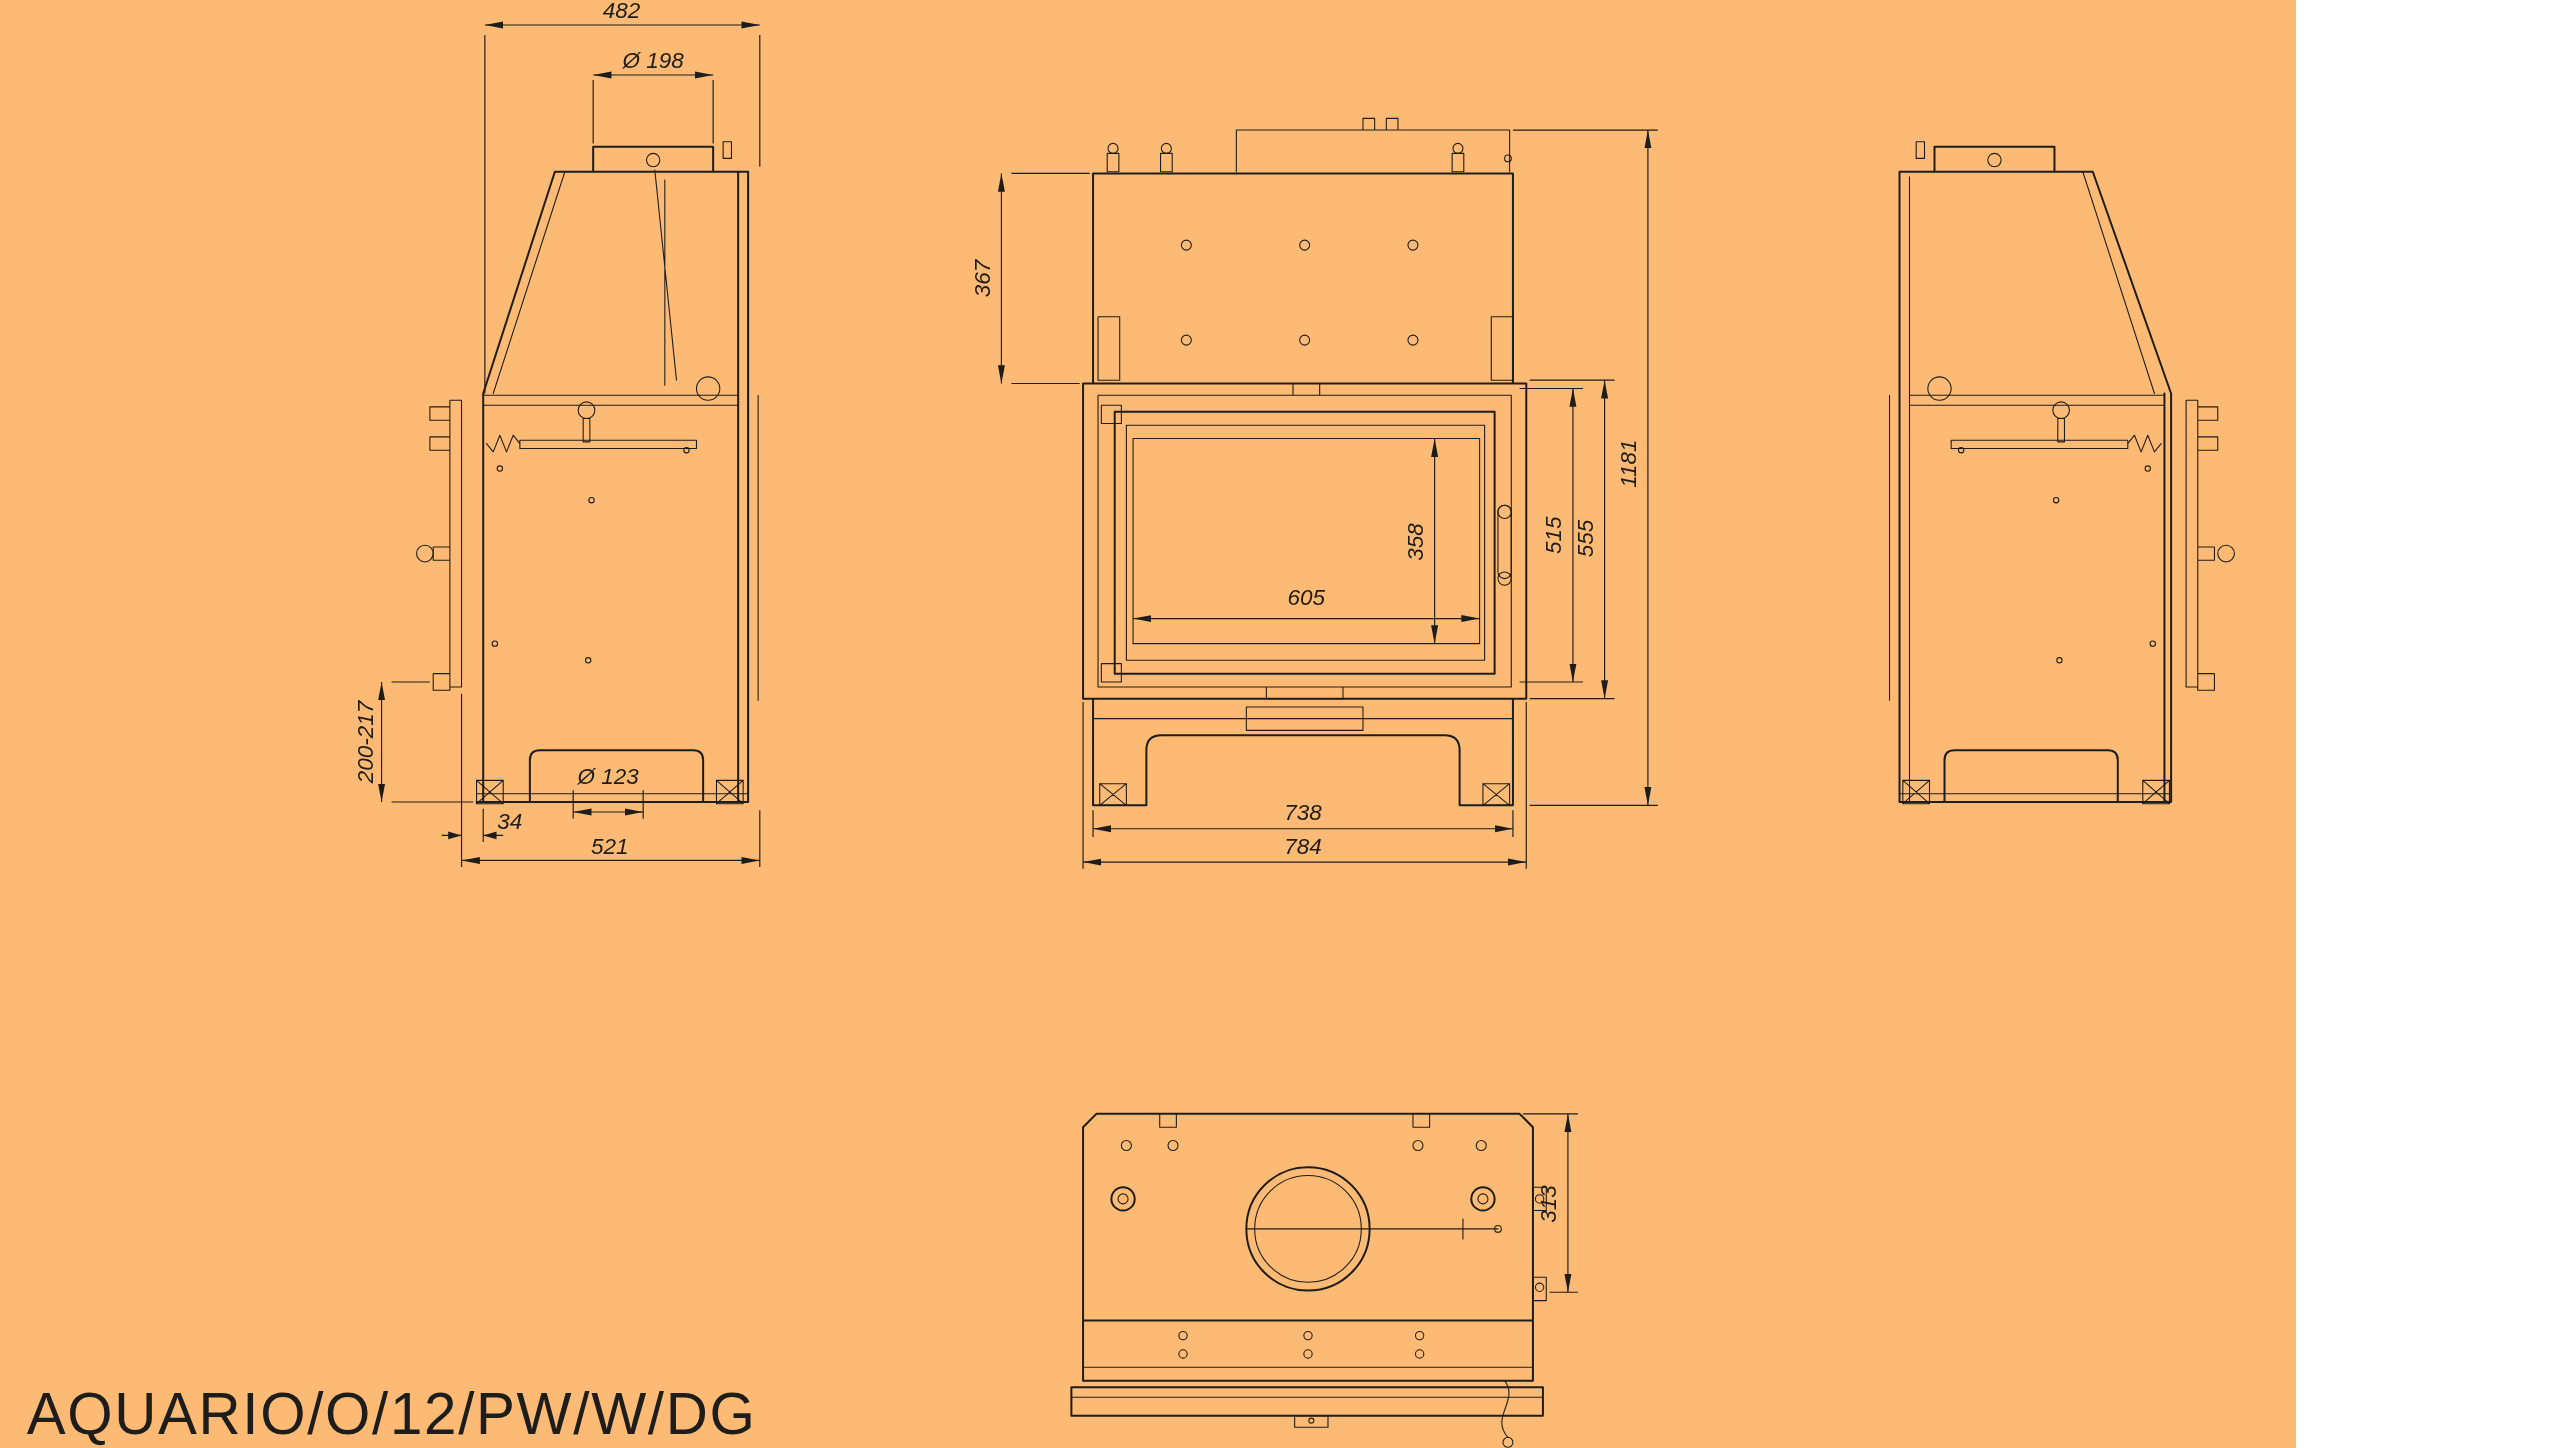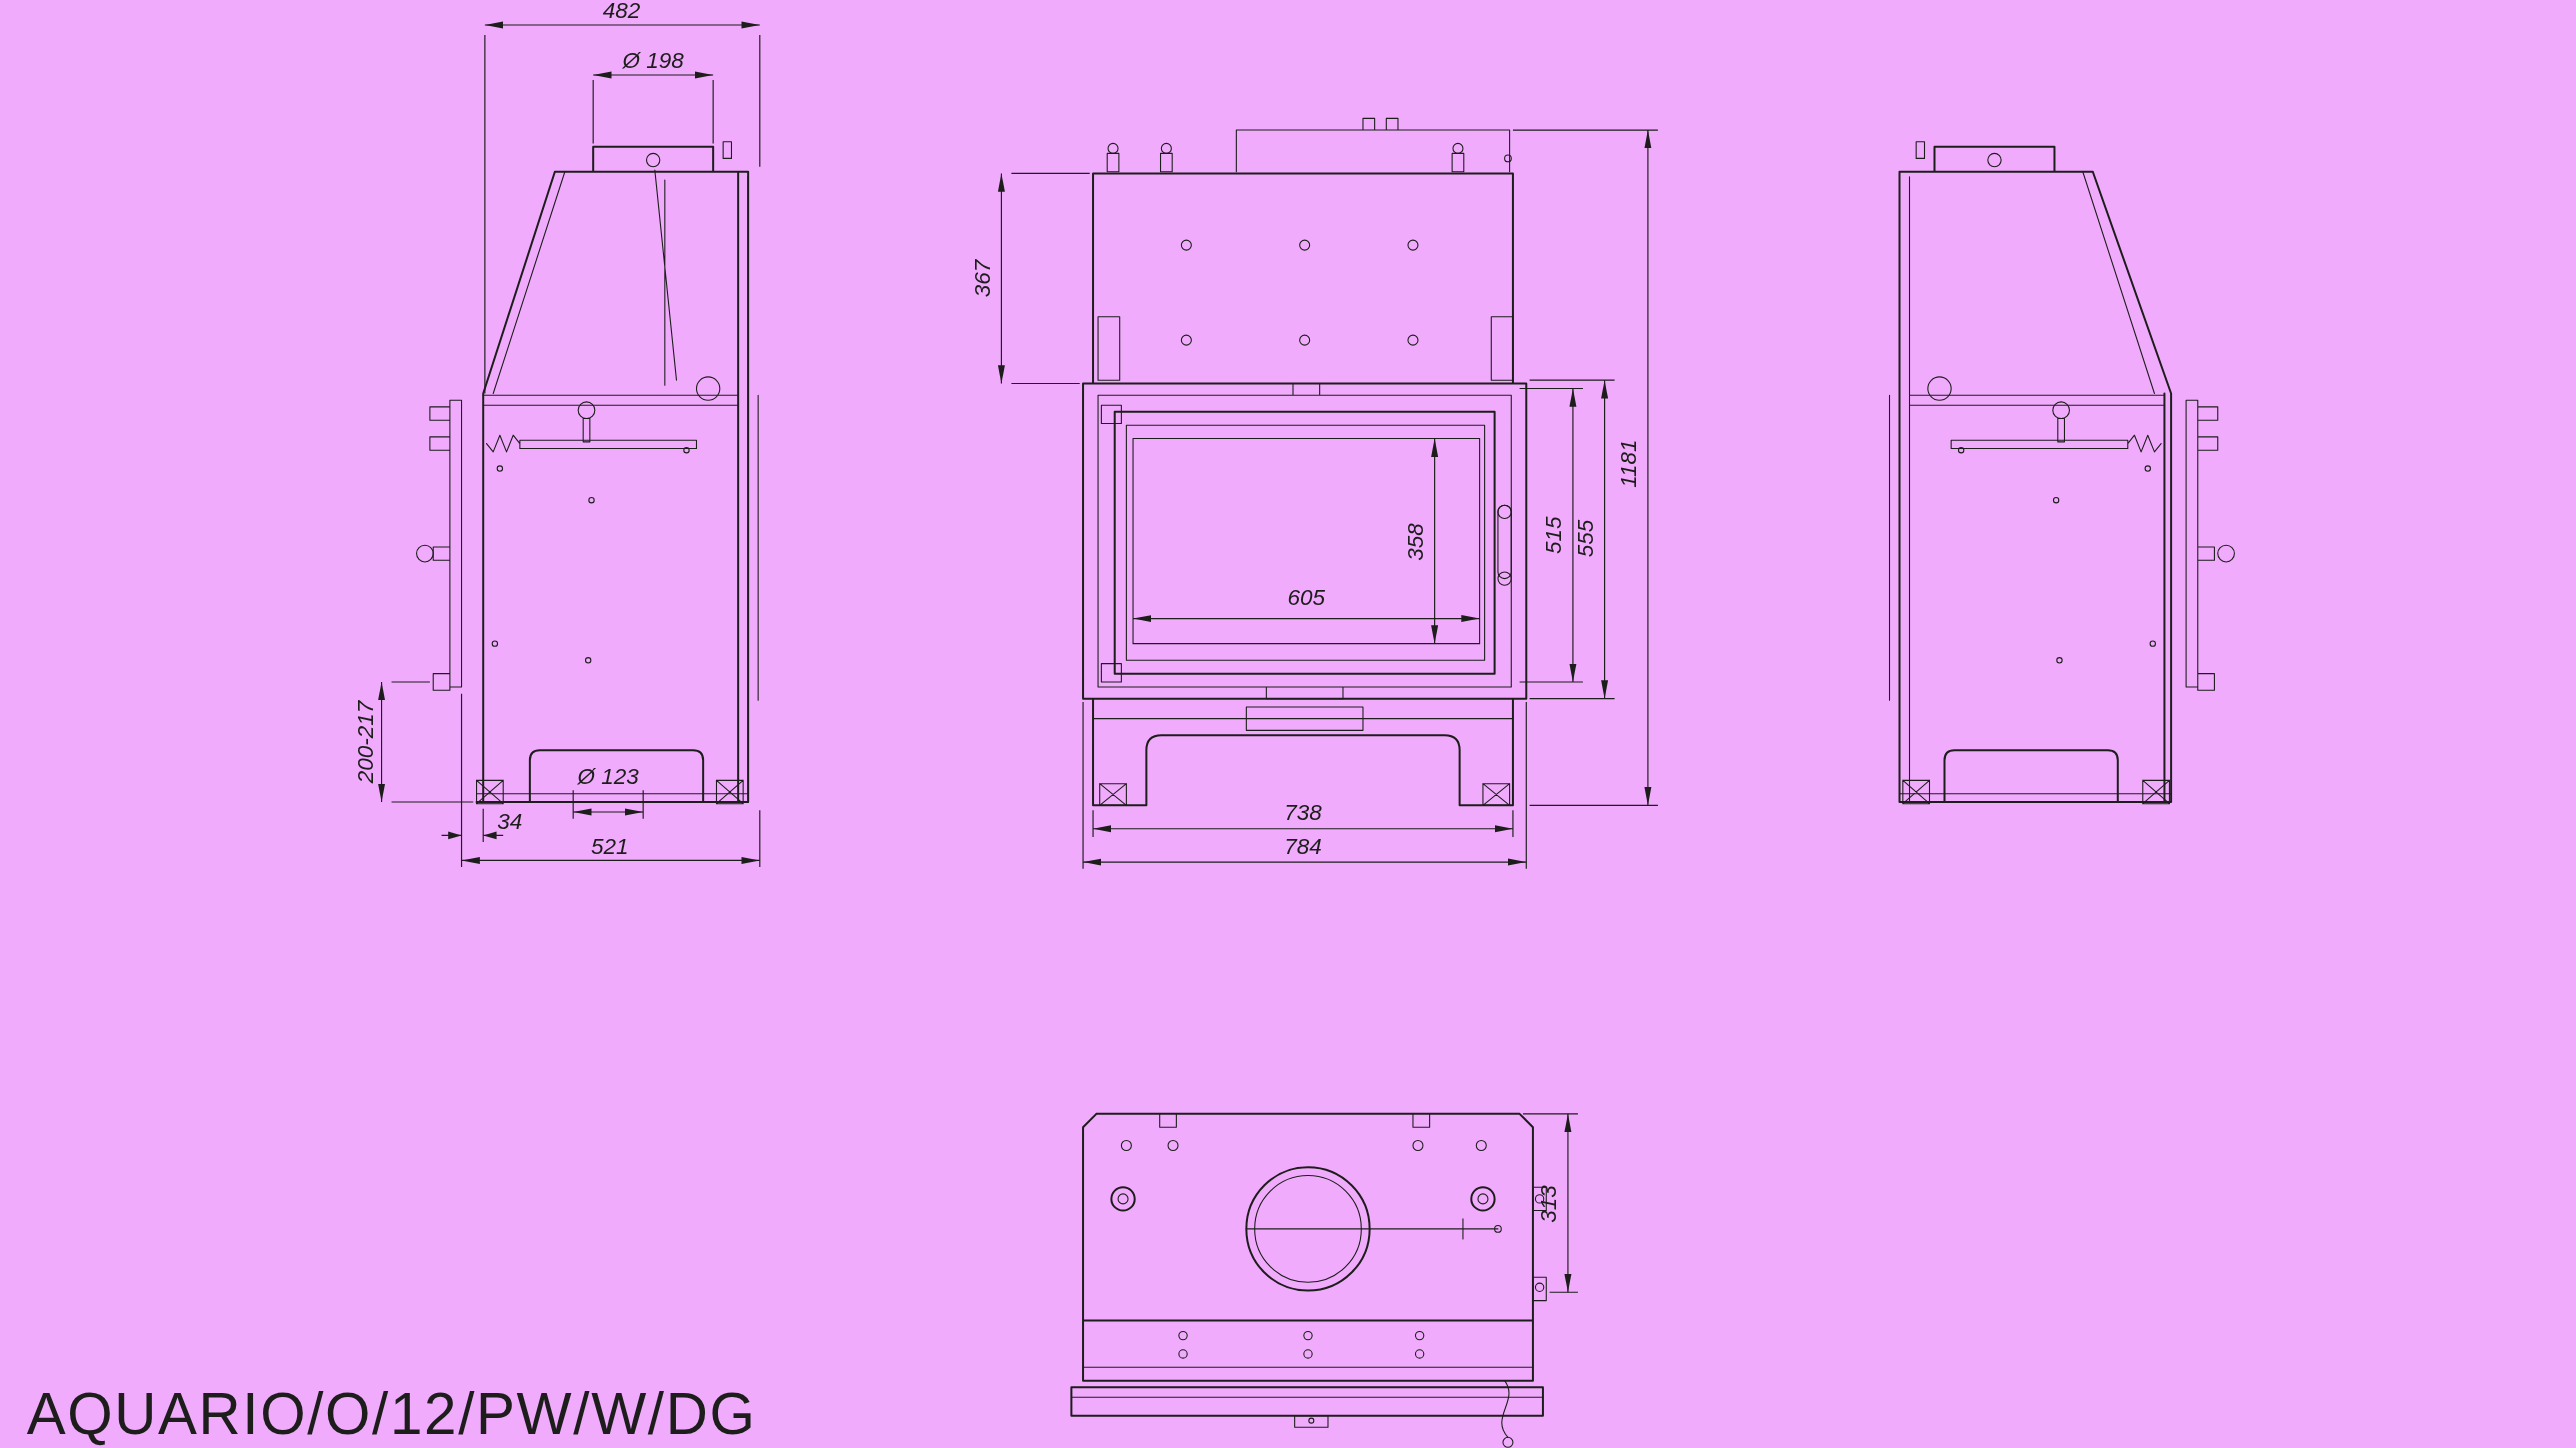--- a/index.html
+++ b/index.html
@@ -1,16 +1,16 @@
 <!DOCTYPE html>
 <html style="--line: #1d1d1b;font-size:9.5px"><head>
 <meta charset="utf-8">
 <style>
   html,body{margin:0;padding:0;background:#fff;}
-  .stage{position:relative;width:2576px;height:1449px;background:#f0abfc;overflow:hidden;}
+  .stage{position:relative;width:2296px;height:1449px;background:#fdba74;overflow:hidden;}
   svg{position:absolute;inset:0;}
   .ln{fill:none;stroke:var(--line,#1d1d1b);stroke-width:1.2;stroke-linejoin:round;stroke-linecap:round;}
   .tn{fill:none;stroke:var(--line,#1d1d1b);stroke-width:.65;stroke-linejoin:round;stroke-linecap:round;}
   .dm{fill:none;stroke:var(--line,#1d1d1b);stroke-width:.7;}
   .fl{fill:var(--line,#1d1d1b);stroke:none;}
   text.dim{font:italic 13.5px "Liberation Sans",sans-serif;fill:var(--line,#1d1d1b);text-anchor:middle;}
   text.ttl{font:300 35px "Liberation Sans",sans-serif;fill:var(--line,#1d1d1b);letter-spacing:1px;}
 </style>
 </head>
 <body>

